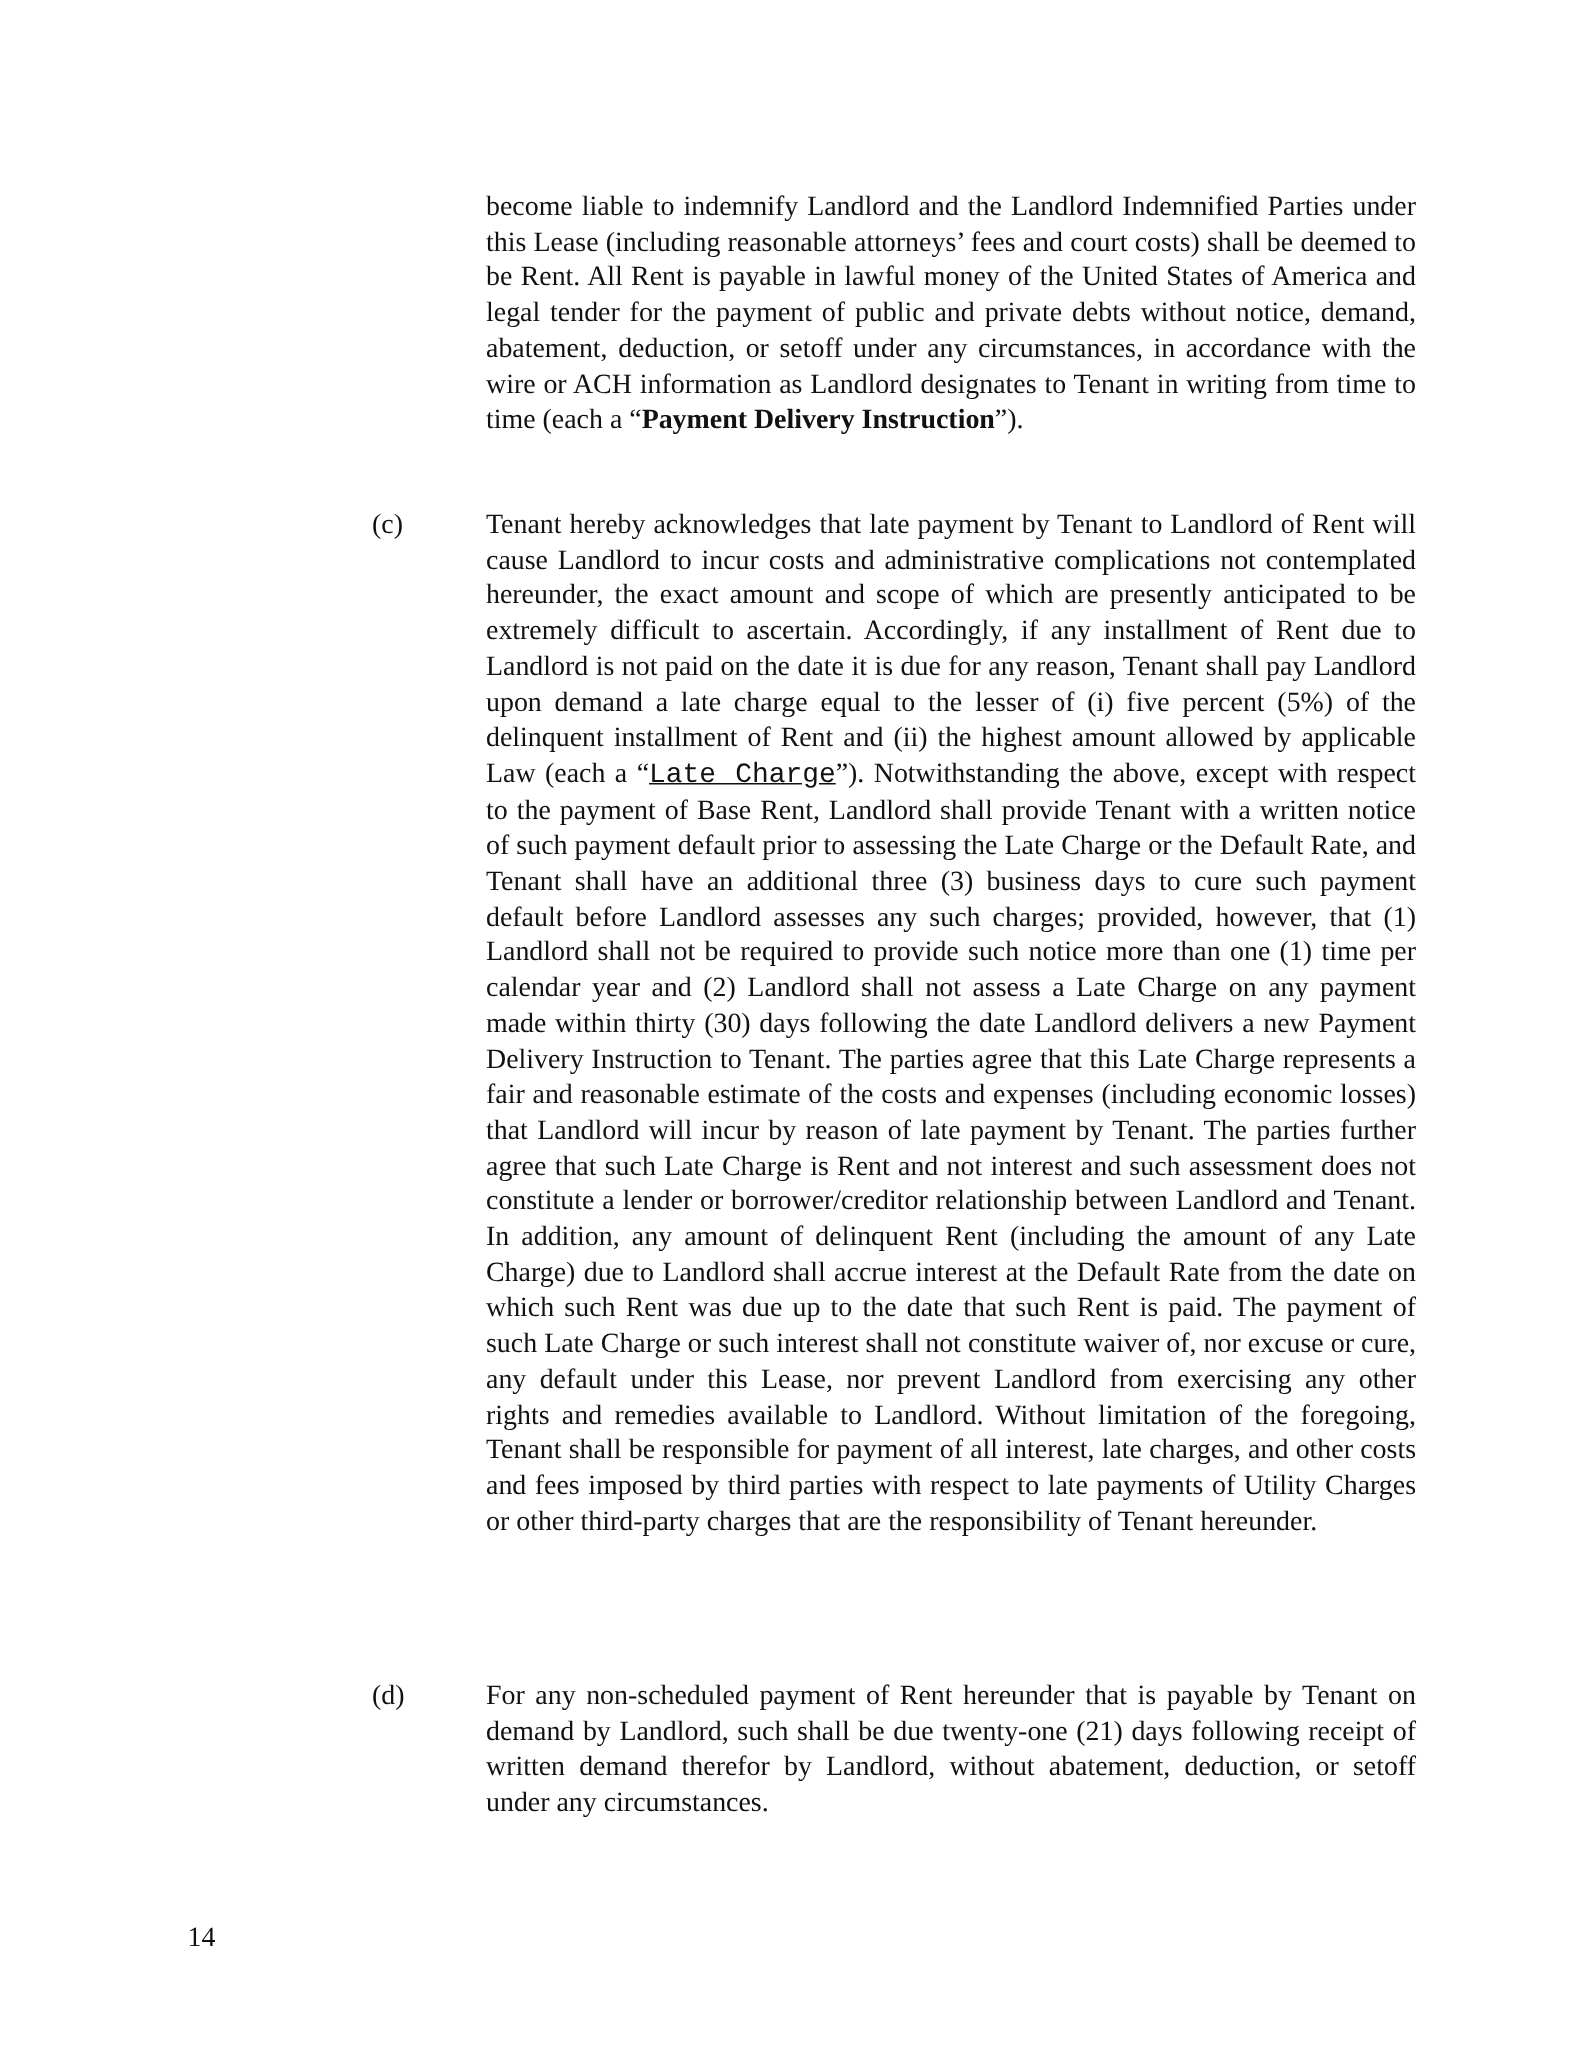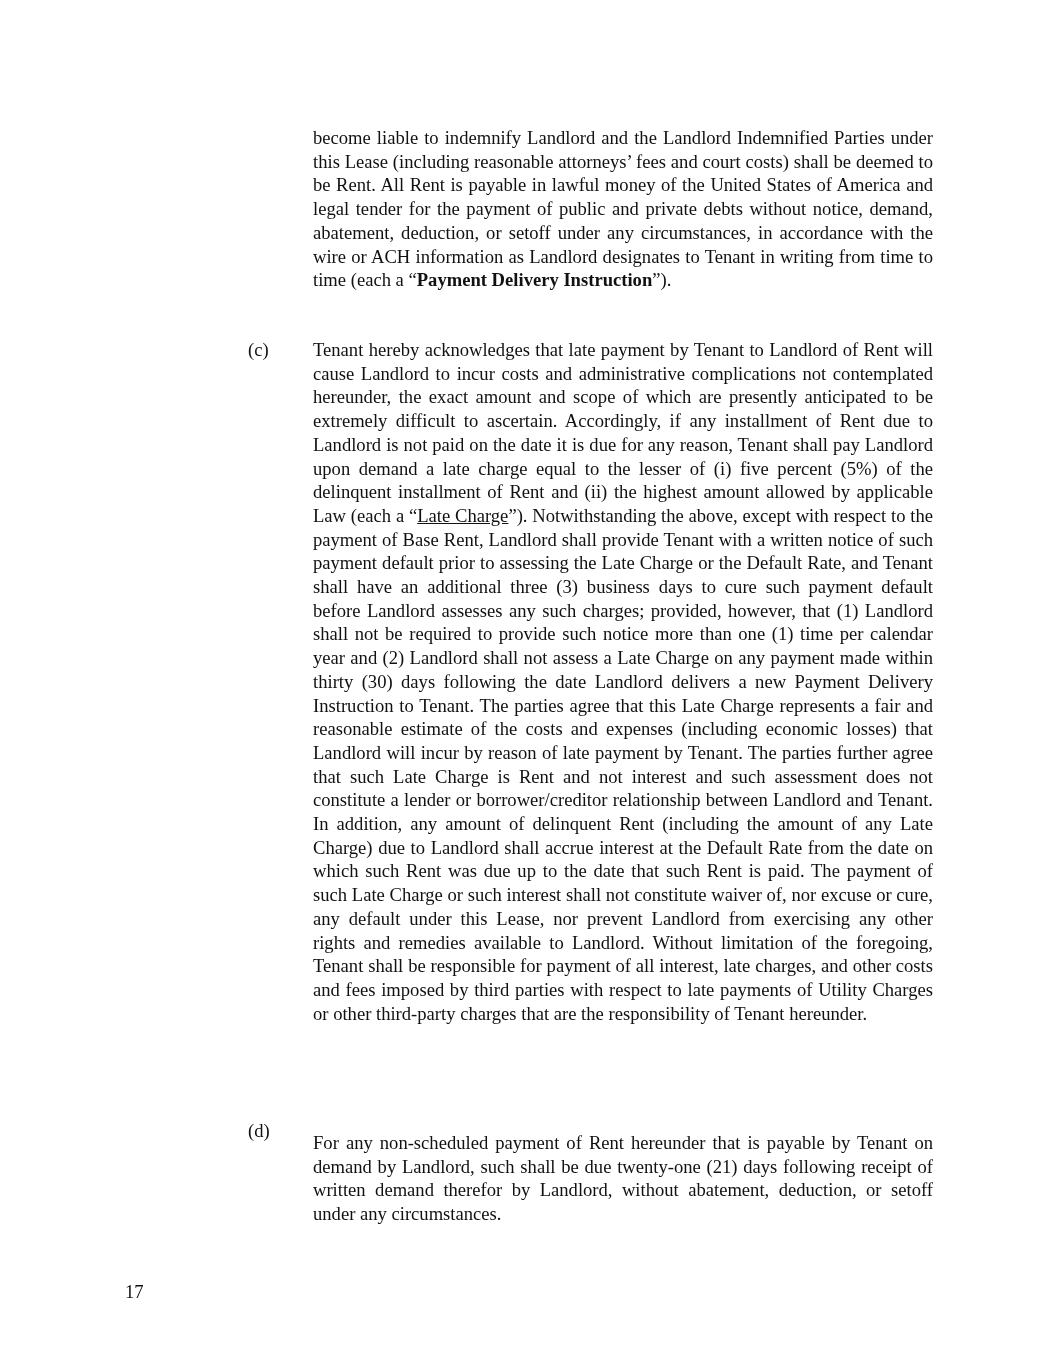--- a/index.html
+++ b/index.html
@@ -1,33 +1,33 @@
 <!DOCTYPE html>
 <html><head>
 <meta charset="utf-8">
 <style>
   html, body { margin: 0; padding: 0; background: #ffffff; }
   body { width: 1055px; height: 1365px; position: relative; overflow: hidden;
          font-family: "Liberation Serif", serif; color: #111; }
   .page { position: absolute; left: 0; top: 0; width: 1055px; height: 1365px; }
-  .para { position: absolute; left: 313px; width: 620px; font-size: 18.6px; line-height: 23.7px;
+  .para { position: absolute; left: 324px; width: 620px; font-size: 18.6px; line-height: 23.7px;
           text-align: justify; margin: 0; }
   .label { position: absolute; left: 248px; font-size: 18.6px; line-height: 23.7px; }
   .b { font-weight: bold; }
-  .u { text-decoration: underline; }
+  .u { text-decoration: underline; font-family: Liberation Mono, monospace; }
   .i { }
   .pagenum { position: absolute; left: 125px; top: 1280px; font-size: 18.6px; line-height: 23.7px; }
 </style>
 </head>
 <body>
 
 <div class="page">
 
   <p class="para" style="top:126px;"><span>become liable to indemnify Landlord and the Landlord Indemnified Parties under this Lease (including reasonable attorneys’ fees and court costs) shall be deemed to be Rent.  All Rent is payable in lawful money of the United States of America and legal tender for the payment of public and private debts without notice, demand, abatement, deduction, or setoff under any circumstances, in accordance with the wire or ACH information as Landlord designates to Tenant in writing from time to time (each a “</span><span class="b">Payment Delivery Instruction</span><span>”).</span></p>
 
   <span class="label" style="top:338px;">(c)</span>
   <p class="para" style="top:338px;"><span>Tenant hereby acknowledges that late payment by Tenant to Landlord of Rent will cause Landlord to incur costs and administrative complications not contemplated hereunder, the exact amount and scope of which are presently anticipated to be extremely difficult to ascertain.  Accordingly, if any installment of Rent due to Landlord is not paid on the date it is due for any reason, Tenant shall pay Landlord upon demand a late charge equal to the lesser of (i) five percent (5%) of the delinquent installment of Rent and (ii) the highest amount allowed by applicable Law (each a “</span><span class="u">Late Charge</span><span>”).  Notwithstanding the above, except with respect to the payment of Base Rent, Landlord shall provide Tenant with a written notice of such payment default prior to assessing the Late Charge or the Default Rate, and Tenant shall have an additional three (3) business days to cure such payment default before Landlord assesses any such charges; </span><span class="i">provided, however</span><span>, that (1) Landlord shall not be required to provide such notice more than one (1) time per calendar year and (2) Landlord shall not assess a Late Charge on any payment made within thirty (30) days following the date Landlord delivers a new Payment Delivery Instruction to Tenant.  The parties agree that this Late Charge represents a fair and reasonable estimate of the costs and expenses (including economic losses) that Landlord will incur by reason of late payment by Tenant.  The parties further agree that such Late Charge is Rent and not interest and such assessment does not constitute a lender or borrower/creditor relationship between Landlord and Tenant.  In addition, any amount of delinquent Rent (including the amount of any Late Charge) due to Landlord shall accrue interest at the Default Rate from the date on which such Rent was due up to the date that such Rent is paid.  The payment of such Late Charge or such interest shall not constitute waiver of, nor excuse or cure, any default under this Lease, nor prevent Landlord from exercising any other rights and remedies available to Landlord.  Without limitation of the foregoing, Tenant shall be responsible for payment of all interest, late charges, and other costs and fees imposed by third parties with respect to late payments of Utility Charges or other third-party charges that are the responsibility of Tenant hereunder.</span></p>
 
   <span class="label" style="top:1119px;">(d)</span>
-  <p class="para" style="top:1119px;margin-top:12px;">For any non-scheduled payment of Rent hereunder that is payable by Tenant on demand by Landlord, such shall be due twenty-one (21) days following receipt of written demand therefor by Landlord, without abatement, deduction, or setoff under any circumstances.</p>
+  <p class="para" style="top:1119px;">For any non-scheduled payment of Rent hereunder that is payable by Tenant on demand by Landlord, such shall be due twenty-one (21) days following receipt of written demand therefor by Landlord, without abatement, deduction, or setoff under any circumstances.</p>
 
-  <span class="pagenum">17</span>
+  <span class="pagenum">14</span>
 </div>
 
 </body></html>

